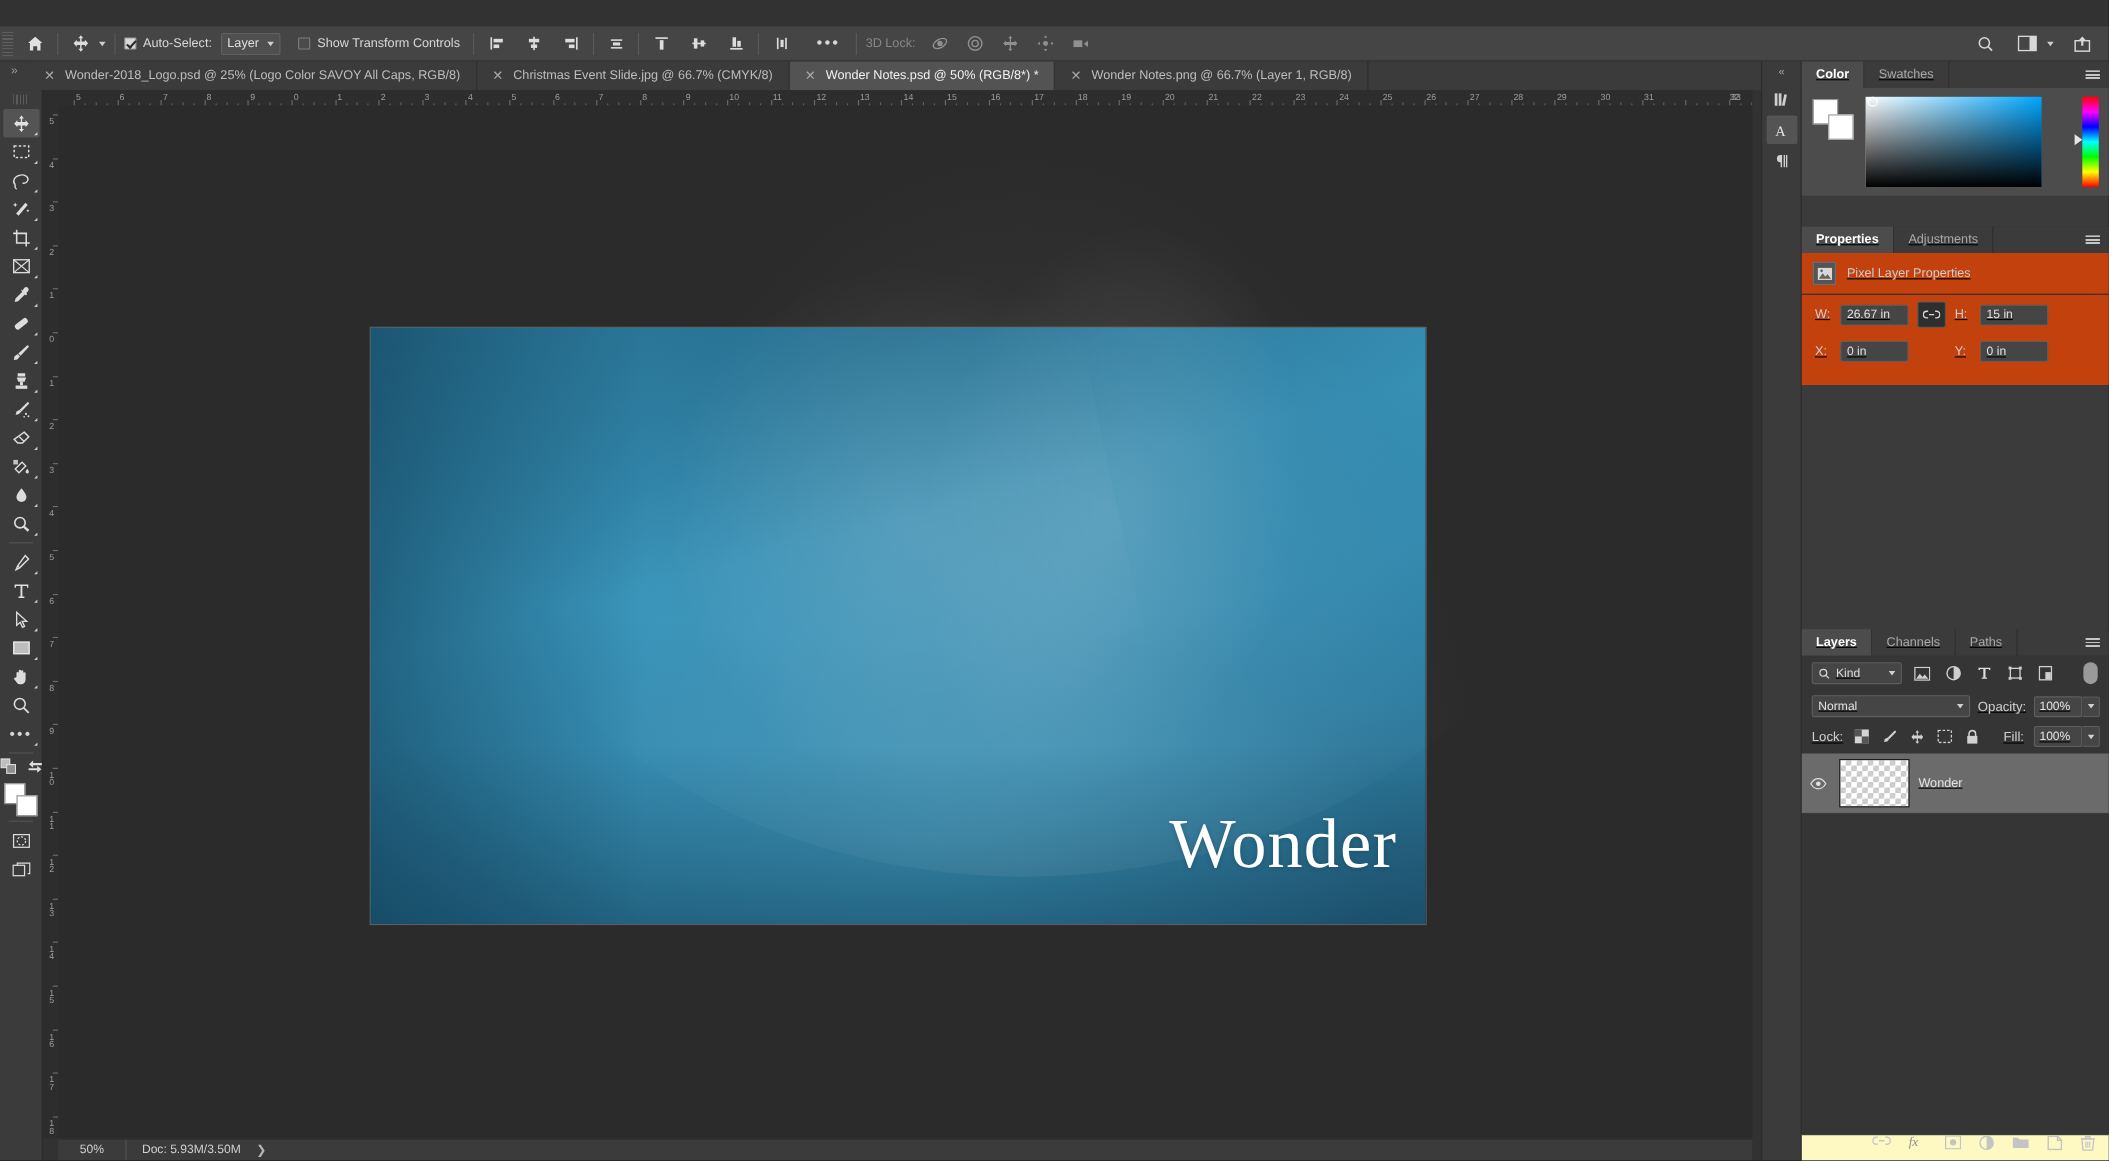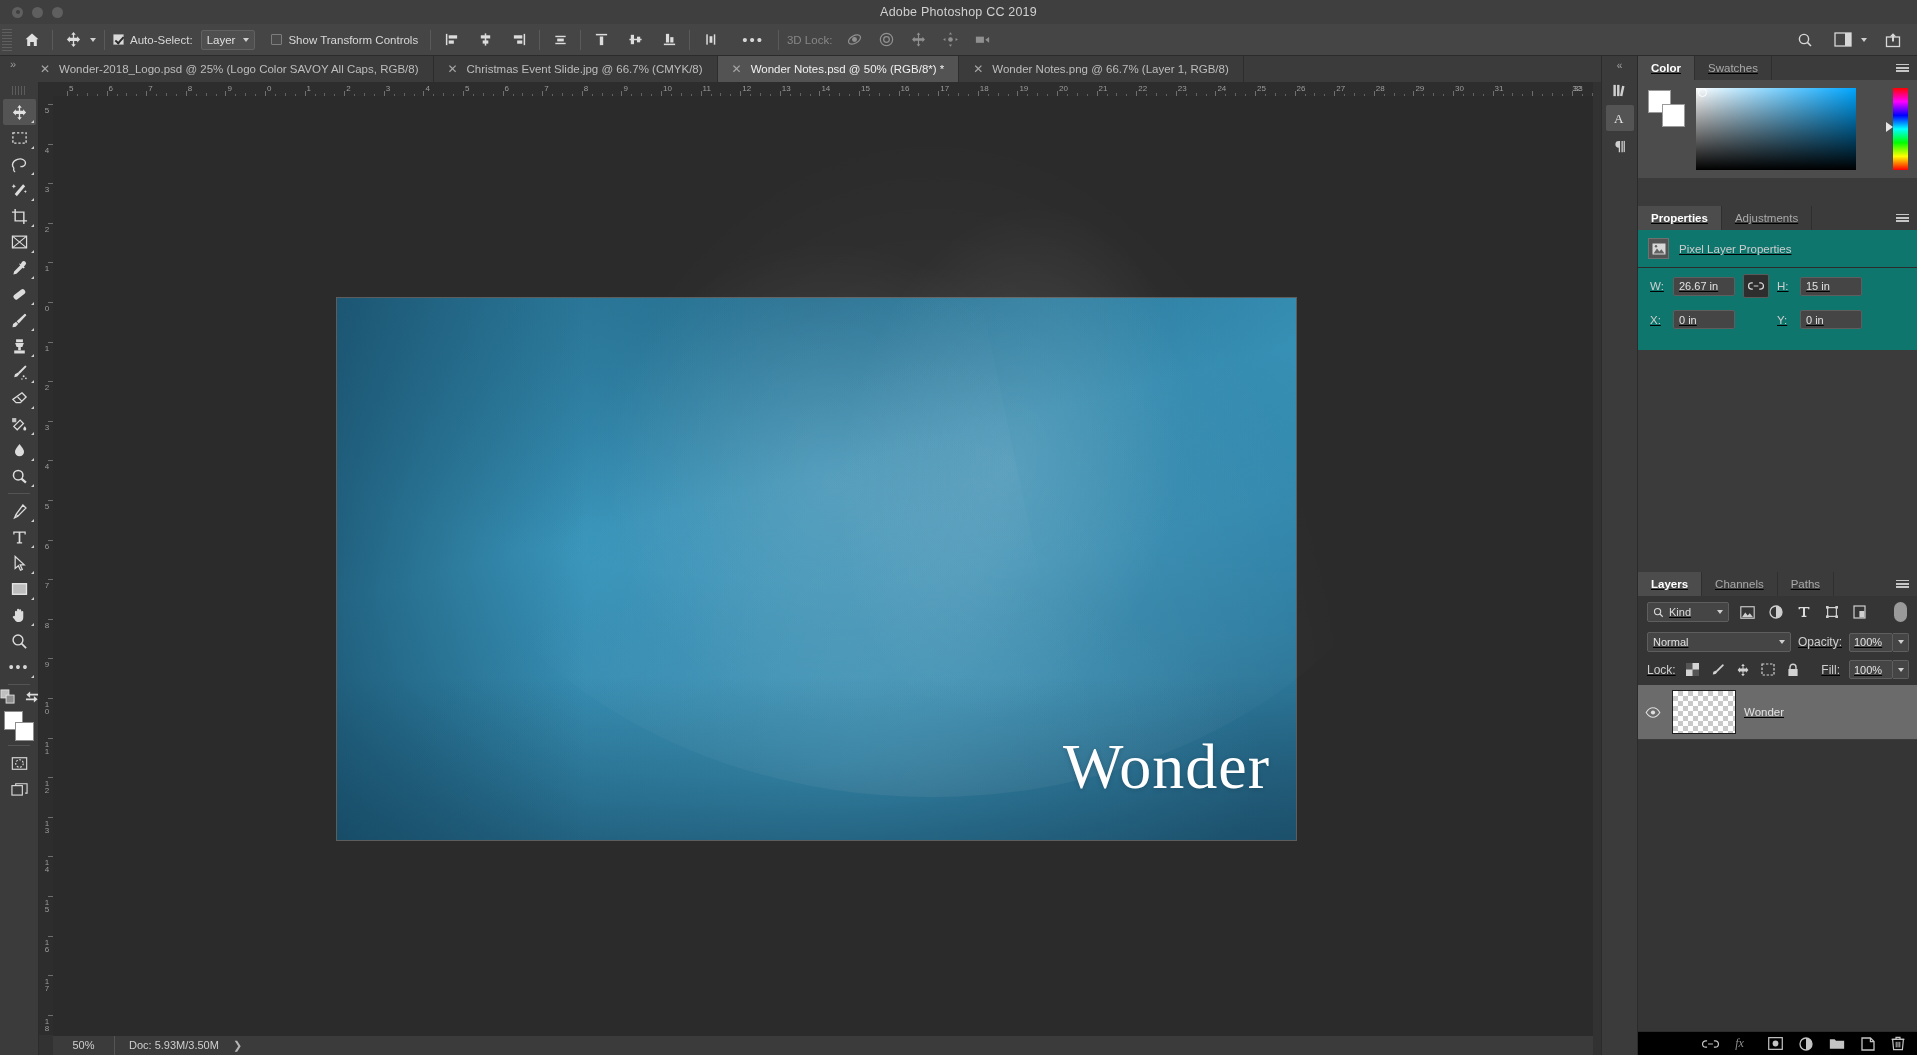--- a/index.html
+++ b/index.html
@@ -240,42 +240,32 @@
       linear-gradient(45deg,#c9c9c9 25%,#ffffff 25%,#ffffff 75%,#c9c9c9 75%);
     background-size:10px 10px; background-position:0 0,5px 5px;
   }
   .lthumb.grad {
     background:
       radial-gradient(ellipse 70% 60% at 52% 88%, rgba(62,150,186,.95) 0%, rgba(45,122,154,0) 62%),
       linear-gradient(165deg,#2e7fa2 0%,#3a97bd 38%,#2f7fa3 72%,#26607e 100%);
   }
   .lname { font-size:11.5px; color:#e2e2e2; }
   .layers-footer {
-    position:absolute; left:0; right:0; bottom:0; height:24px; background:#000000;
-    display:flex; align-items:center; justify-content:flex-end; gap:16px; padding-right:13px;
+    position:absolute; left:0; right:0; bottom:0; height:24px; background:#fef9c3;
+    display:flex; align-items:flex-start; justify-content:flex-end; gap:16px; padding-right:13px;
     border-top:1px solid #2c2c2c;
   }
   .lf-ic { color:#c4c4c4; display:flex; align-items:center; justify-content:center; }
   .lf-ic.dim { color:#8e8e8e; }
 </style>
 </head>
 <body>
 
 <div class="app">
 
-  <div class="titlebar">
-    <div class="traffic">
-      <div class="tl">
-          <div class="hole"></div>
-        </div>
-      <div class="tl"></div>
-      <div class="tl"></div>
-    </div>
-    <div class="app-title">Adobe Photoshop CC 2019</div>
-  </div>
 
   <div class="optbar">
     <div class="grip"></div>
     <div class="ob-icon" style="margin-left:8px;">
       <svg width="16" height="16" viewBox="0 0 16 16">
           <path d="M8 1.5 1.5 7.2h1.7V14h3V10h3.6v4h3V7.2h1.7z" fill="#e0e0e0"></path>
         </svg>
     </div>
     <div class="ob-sep"></div>
     <div class="ob-icon">
@@ -941,21 +931,21 @@
         <div class="ptab active">
           <span>Properties</span>
         </div>
         <div class="ptab">
           <span>Adjustments</span>
         </div>
         <div class="pmenu">
             <div class="hamburger"></div>
           </div>
       </div>
-      <div style="background:#0f766e;height:120px;position:relative;">
+      <div style="background:#c2410c;height:120px;position:relative;">
         <div class="pl-head">
           <div class="pl-thumb">
             <svg width="14" height="12" viewBox="0 0 14 12">
                 <rect x="0.5" y="0.5" width="13" height="11" fill="#d8d8d8"></rect>
                 <path d="M1.5 10.5 5 5.5l2.4 3 2-2.2 3.1 4.2z" fill="#636363"></path>
                 <circle cx="4" cy="3.2" r="1.2" fill="#636363"></circle>
               </svg>
           </div>
           <span class="pl-title">Pixel Layer Properties</span>
         </div>

